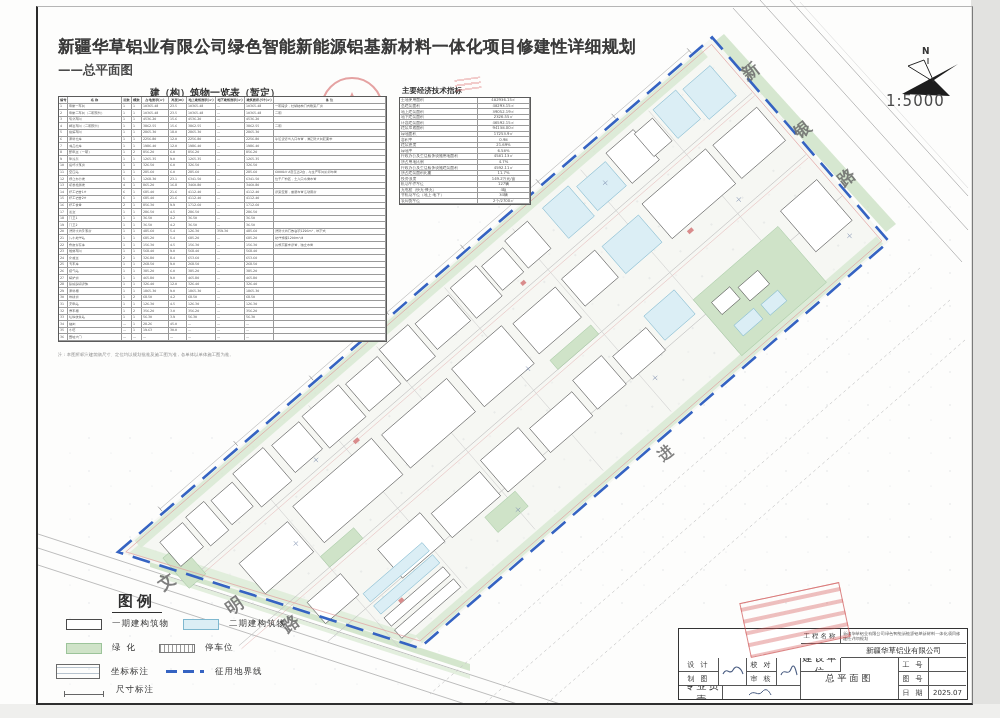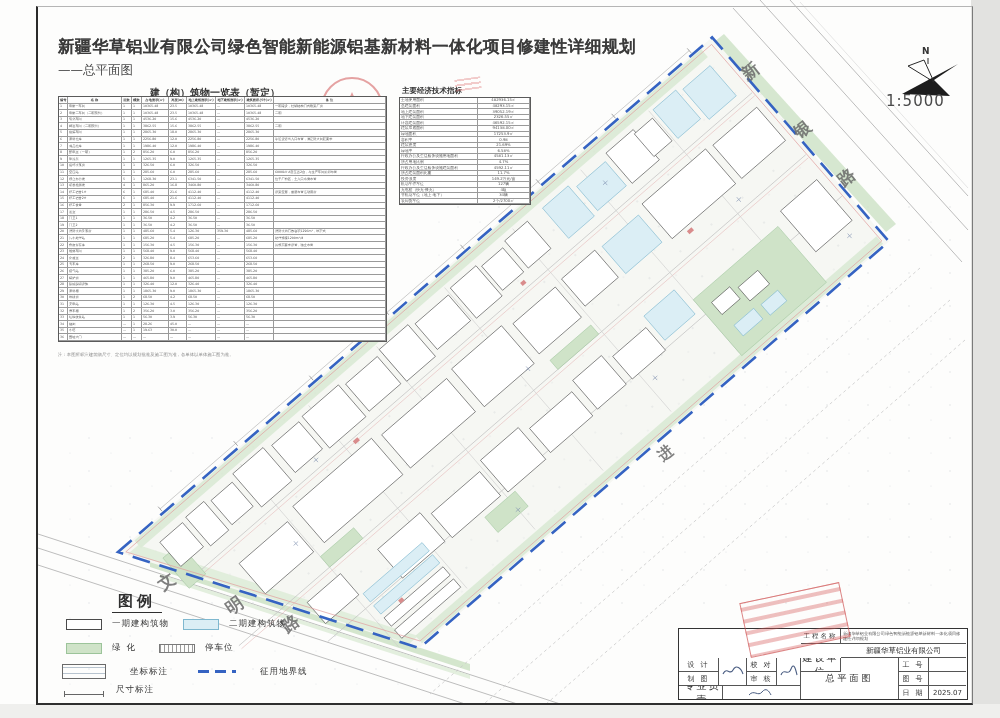--- a/index.html
+++ b/index.html
@@ -9,21 +9,21 @@
   
   #frame{left:36px;top:6px;width:934px;height:696px;
          border-left:2px solid #2a2a2a;border-top:1px solid #b5b5b5;
          border-right:1.5px solid #7a7a7a;border-bottom:2px solid #2f2f2f;}
   #right-margin{left:971px;top:0;width:29px;height:718px;background:#e2e2e0;}
   #bottom-margin{left:0;top:704px;width:1000px;height:14px;background:#efefed;}
 
   
   #main-title{left:58px;top:36px;font-size:16.5px;font-weight:bold;color:#3a3a3a;letter-spacing:.5px;
               text-shadow:0 0 .6px #777;}
-  #sub-title{left:58px;top:62px;font-size:12.5px;font-weight:normal;color:#4a4a4a;}
+  #sub-title{left:58px;top:62px;font-size:12.5px;font-weight:bold;color:#4a4a4a;}
 
   
   .tbl-title{font-weight:bold;color:#333;border-bottom:1px solid #444;padding-bottom:1px;}
   #bld-title{left:150px;top:86px;font-size:10px;}
   #bld-table{left:58px;top:96px;width:327px;display:grid;font-size:3.2px;color:#555;
              grid-template-columns:9px 54px 10px 10px 27px 18px 29px 29px 29px 1fr;
              grid-auto-rows:6.6px;border:1px solid #5a5a5a;background:#fff;}
   #bld-table .tc{border-right:.5px solid #9a9a9a;border-bottom:.5px solid #9a9a9a;
                  padding:.5px 1px;overflow:hidden;white-space:nowrap;line-height:1.5;}
   #bld-table .th{font-weight:bold;color:#444;background:#fdfdfd;text-align:center;}
@@ -679,21 +679,21 @@
     <span class="lg-label">一期建构筑物</span>
     <span class="sw sw-cyan" style="margin-left:4px"></span>
     <span class="lg-label">二期建构筑物</span>
   </div>
   <div class="abs lg-row" style="left:66px;top:642px;gap:10px">
     <span class="sw sw-green"></span>
     <span class="lg-label" style="letter-spacing:6px;">绿化</span>
     <span class="sw sw-hatch" style="margin-left:8px"></span>
     <span class="lg-label">停车位</span>
   </div>
-  <div class="abs lg-row" style="left:62px;top:664px;gap:24px">
+  <div class="abs lg-row" style="left:56px;top:664px;gap:11px">
     <span class="sw-coord"></span>
     <span class="lg-label">坐标标注</span>
     <span class="sw-bluedash" style="margin-left:6px"></span>
     <span class="lg-label">征用地界线</span>
   </div>
   <div class="abs lg-row" style="left:64px;top:684px;gap:12px">
     <span class="sw-dim"></span>
     <span class="lg-label">尺寸标注</span>
   </div>
 

